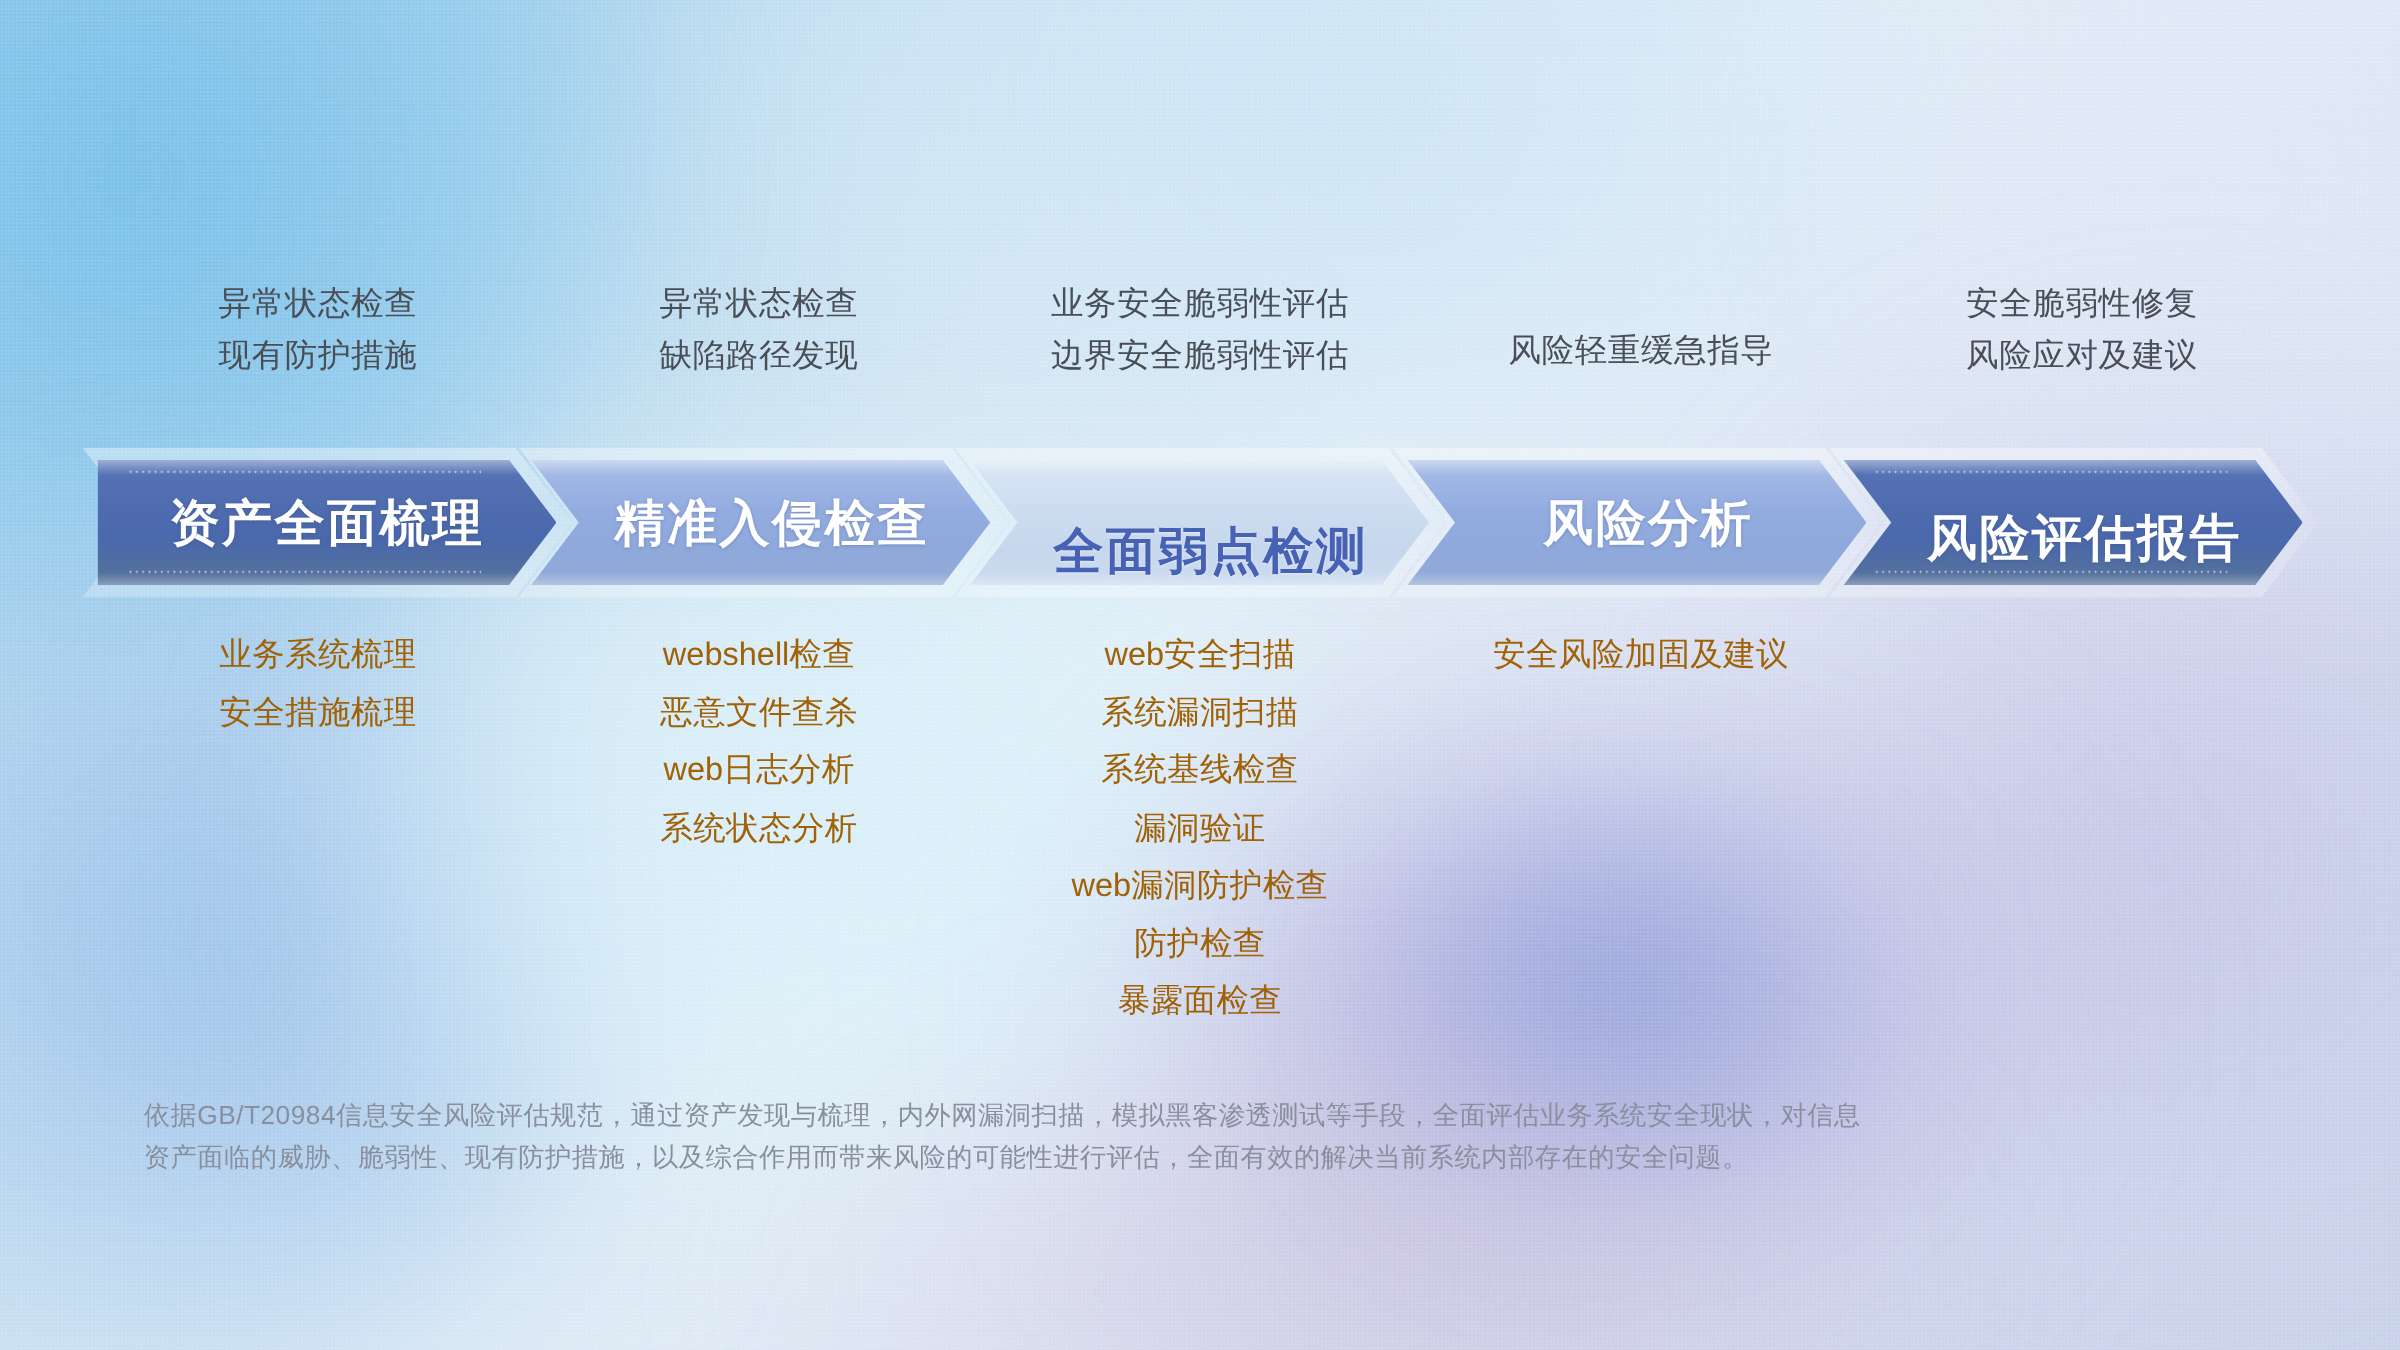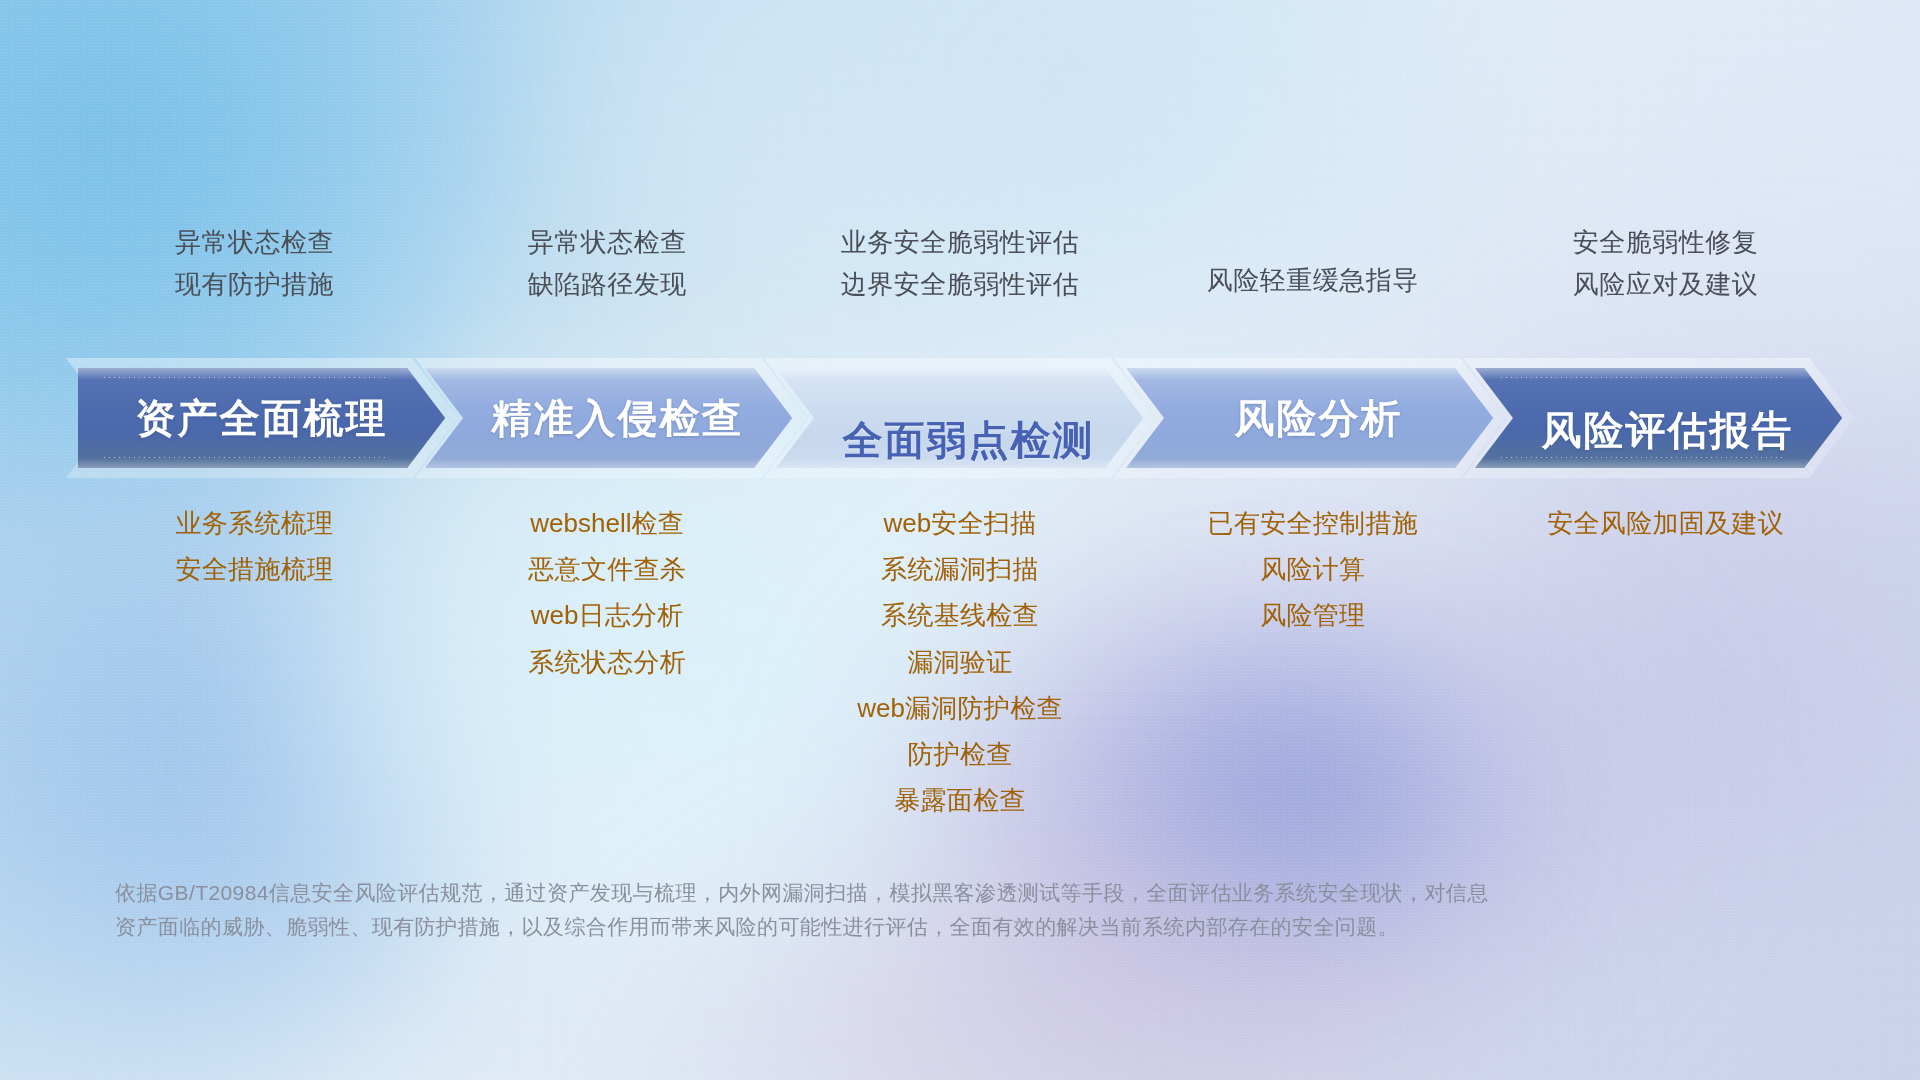--- a/index.html
+++ b/index.html
@@ -366,25 +366,20 @@
         <div class="bot-cell">
           <div class="item-line"><span class="lat">web</span>安全扫描</div>
           <div class="item-line">系统漏洞扫描</div>
           <div class="item-line">系统基线检查</div>
           <div class="item-line">漏洞验证</div>
           <div class="item-line"><span class="lat">web</span>漏洞防护检查</div>
           <div class="item-line">防护检查</div>
           <div class="item-line">暴露面检查</div>
         </div>
         <div class="bot-cell">
-          <div class="item-line">已有安全控制措施</div>
-          <div class="item-line">风险计算</div>
-          <div class="item-line">风险管理</div>
-        </div>
-        <div class="bot-cell">
           <div class="item-line">安全风险加固及建议</div>
         </div>
       </div>
 
     <div id="footer">
         <div class="foot-line">依据GB/T20984信息安全风险评估规范，通过资产发现与梳理，内外网漏洞扫描，模拟黑客渗透测试等手段，全面评估业务系统安全现状，对信息</div>
         <div class="foot-line">资产面临的威胁、脆弱性、现有防护措施，以及综合作用而带来风险的可能性进行评估，全面有效的解决当前系统内部存在的安全问题。</div>
       </div>
 
   </div>

